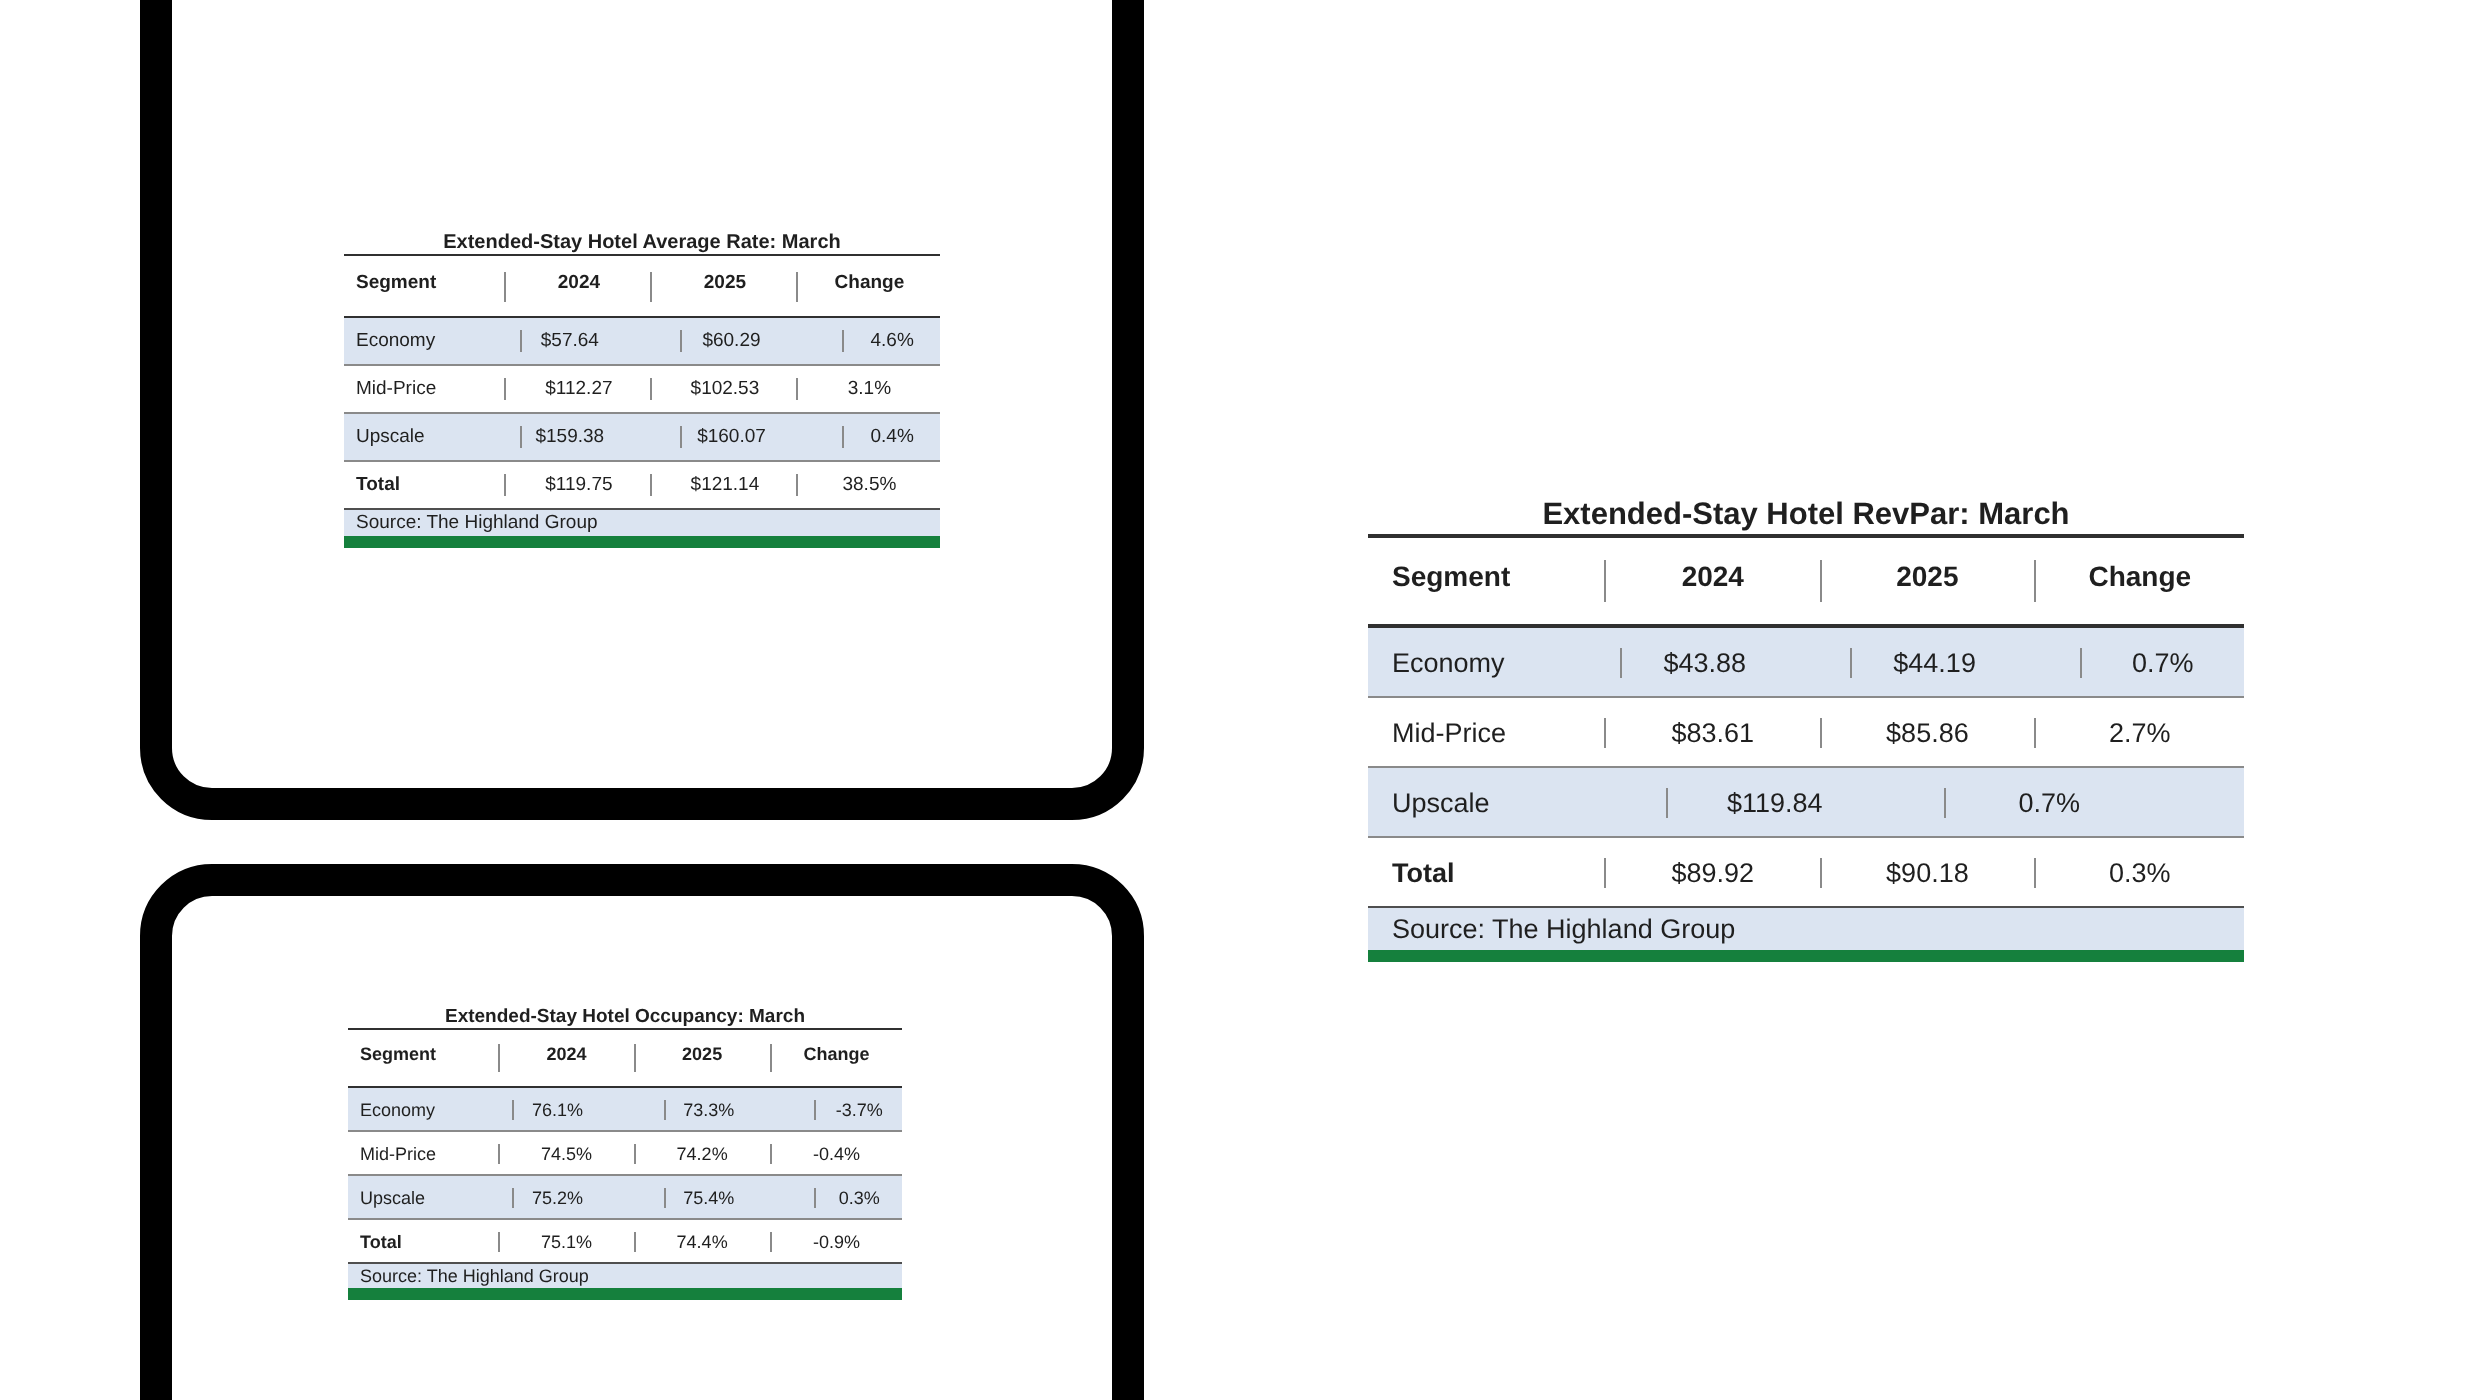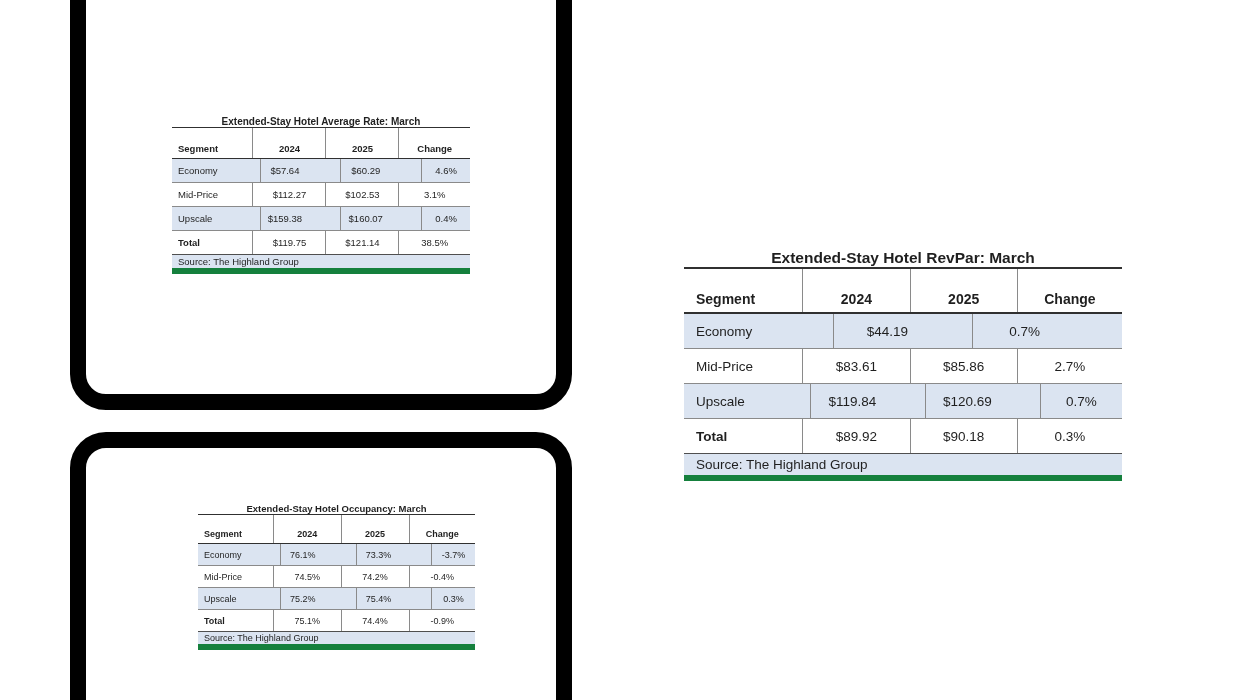--- a/index.html
+++ b/index.html
@@ -36,21 +36,21 @@
   
   .es-table { position: absolute; }
   .t-title {
     font-weight: bold;
     display: flex;
     align-items: flex-end;
     justify-content: center;
     border-bottom: 2px solid var(--strong-line, #303030);
     white-space: nowrap;
   }
-  .t-row { display: flex; box-sizing: border-box; }
+  .t-row { display: flex; box-sizing: border-box; align-items: center; }
   .t-row .c {
     display: flex;
     align-items: center;
     box-sizing: border-box;
     overflow: hidden;
     white-space: nowrap;
   }
   .c1 { width: 27%; justify-content: flex-start; }
   .c2, .c3 { width: 24.5%; justify-content: center; border-left: 1px solid var(--grid-line, #8a8a8a); }
   .c4 { width: 24%;   justify-content: center; border-left: 1px solid var(--grid-line, #8a8a8a); }
@@ -79,21 +79,21 @@
   
   .t-sm-a { left: 172px; top: 112px; width: 298px; font-size: 9.5px; }
   .t-sm-a .t-title { height: 15px; font-size: 10px; border-bottom-width: 1px; }
   .t-sm-a .t-head  { height: 31px; border-bottom-width: 1px; }
   .t-sm-a .t-head .c { padding-bottom: 4px; }
   .t-sm-a .t-row.data { height: 24px; }
   .t-sm-a .t-src { height: 19px; }
   .t-sm-a .c1 { padding-left: 6px; }
 
   
-  .t-sm-b { left: 198px; top: 499px; width: 277px; font-size: 9px; }
+  .t-sm-b { left: 174px; top: 499px; width: 277px; font-size: 9px; }
   .t-sm-b .t-title { height: 15px; font-size: 9.5px; border-bottom-width: 1px; }
   .t-sm-b .t-head  { height: 29px; border-bottom-width: 1px; }
   .t-sm-b .t-head .c { padding-bottom: 4px; }
   .t-sm-b .t-row.data { height: 22px; }
   .t-sm-b .t-src { height: 18px; }
   .t-sm-b .c1 { padding-left: 6px; }
 </style>
 </head>
 <body>
 
@@ -142,33 +142,33 @@
   <div class="es-table t-big">
     <div class="t-title">Extended-Stay Hotel RevPar: March</div>
     <div class="t-row t-head">
       <div class="c c1">Segment</div>
       <div class="c c2">2024</div>
       <div class="c c3">2025</div>
       <div class="c c4">Change</div>
     </div>
     <div class="t-row data blue">
       <div class="c c1">Economy</div>
+      <div class="c c2">$43.88</div>
       <div class="c c3">$44.19</div>
       <div class="c c4">0.7%</div>
     </div>
     <div class="t-row data">
       <div class="c c1">Mid-Price</div>
       <div class="c c2">$83.61</div>
       <div class="c c3">$85.86</div>
       <div class="c c4">2.7%</div>
     </div>
     <div class="t-row data blue">
       <div class="c c1">Upscale</div>
       <div class="c c2">$119.84</div>
-      <div class="c c3">$120.69</div>
       <div class="c c4">0.7%</div>
     </div>
     <div class="t-row data total">
       <div class="c c1">Total</div>
       <div class="c c2">$89.92</div>
       <div class="c c3">$90.18</div>
       <div class="c c4">0.3%</div>
     </div>
     <div class="t-row t-src">
       <div class="c c1">Source: The Highland Group</div>

